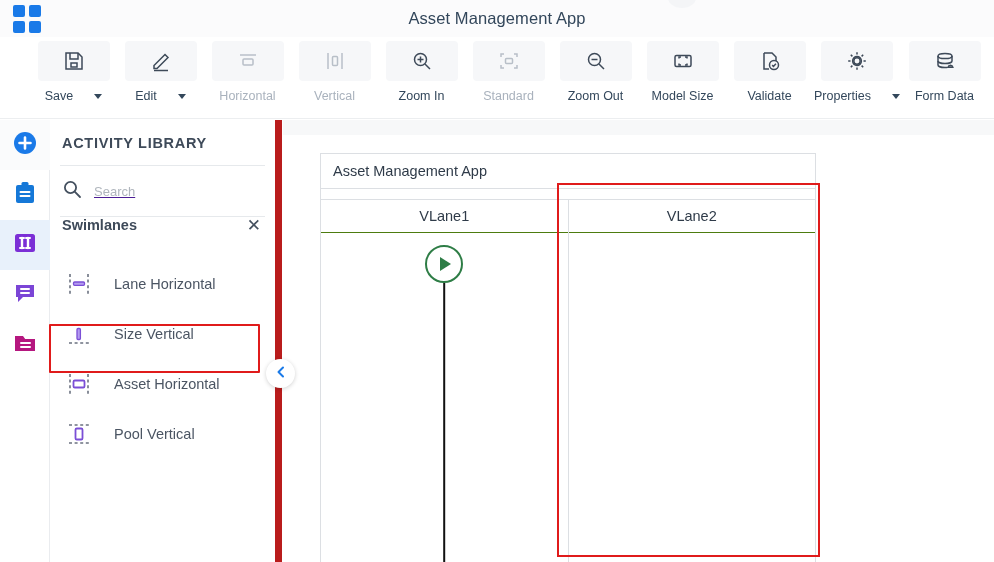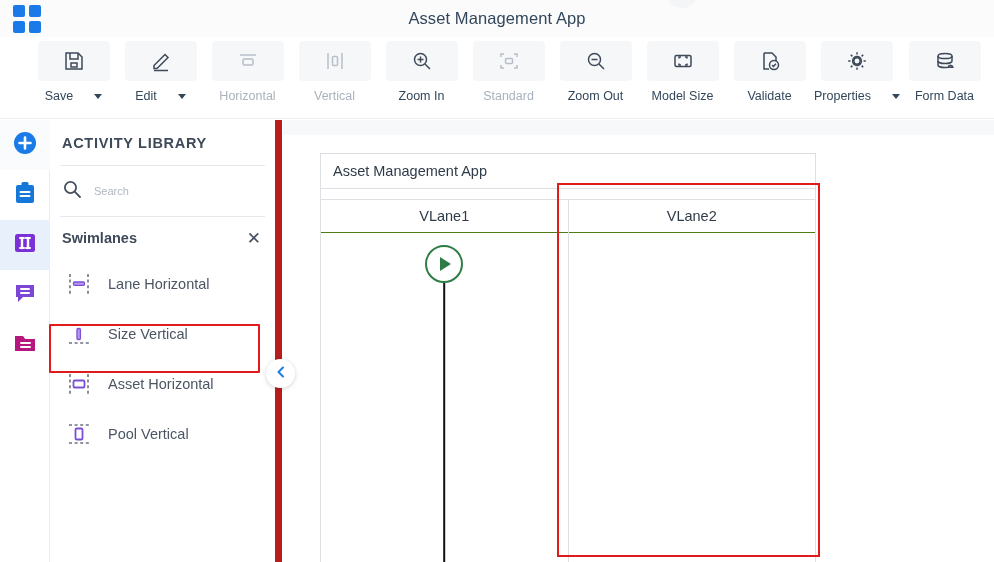--- a/index.html
+++ b/index.html
@@ -72,33 +72,33 @@
     position:absolute; left:50px; top:120px; width:232px; height:442px;
     background:#ffffff; border-right:7px solid #b91c1c;
   }
   .lib-title {
     height:45px; display:flex; align-items:center; padding-left:12px;
     font-size:14.5px; letter-spacing:.7px; color:#3e4a59; font-weight:600;
   }
   .lib-sep { height:1px; background:#e6e9ec; margin:0 10px; }
   .search-row { height:50px; display:flex; align-items:center; padding-left:12px; gap:12px; }
   .search-row input {
-    border:none; outline:none; font-size:11px; color:#4c1d95;
-    width:150px; background:transparent;
+    border:none; outline:none; font-size:13px; color:#4c1d95;
+    width:150px; background:transparent;text-decoration:underline;
   }
   .search-row input::placeholder { color:#b0b6bd; }
   .group-row {
-    height:42px; display:flex; align-items:center; justify-content:space-between;
+    height:42px; display:flex; justify-content:space-between;
     padding:0 14px 0 12px;
     gap:25px;
   }
   .group-row .gname { font-size:14.5px; color:#3e4a59; font-weight:600; }
   .group-row .gclose { color:#44505f; font-size:17px; cursor:pointer; line-height:1; }
   .item-row {
-    height:50px; display:flex; align-items:center; gap:14px; padding-left:14px; cursor:pointer;
+    height:50px; display:flex; align-items:center; gap:20px; padding-left:14px; cursor:pointer;
   }
   .item-row .iname { font-size:14.5px; color:#4b5563; }
   .item-icon { width:30px; height:30px; display:flex; align-items:center; justify-content:center; }
 
   .hl-sidebar {
     position:absolute; left:49px; top:324px; width:211px; height:49px;
     border:2.5px solid #e01b1b; pointer-events:none; border-radius:1px;
   }
   .collapse-btn {
     position:absolute; left:266px; top:359px; width:29px; height:29px;

